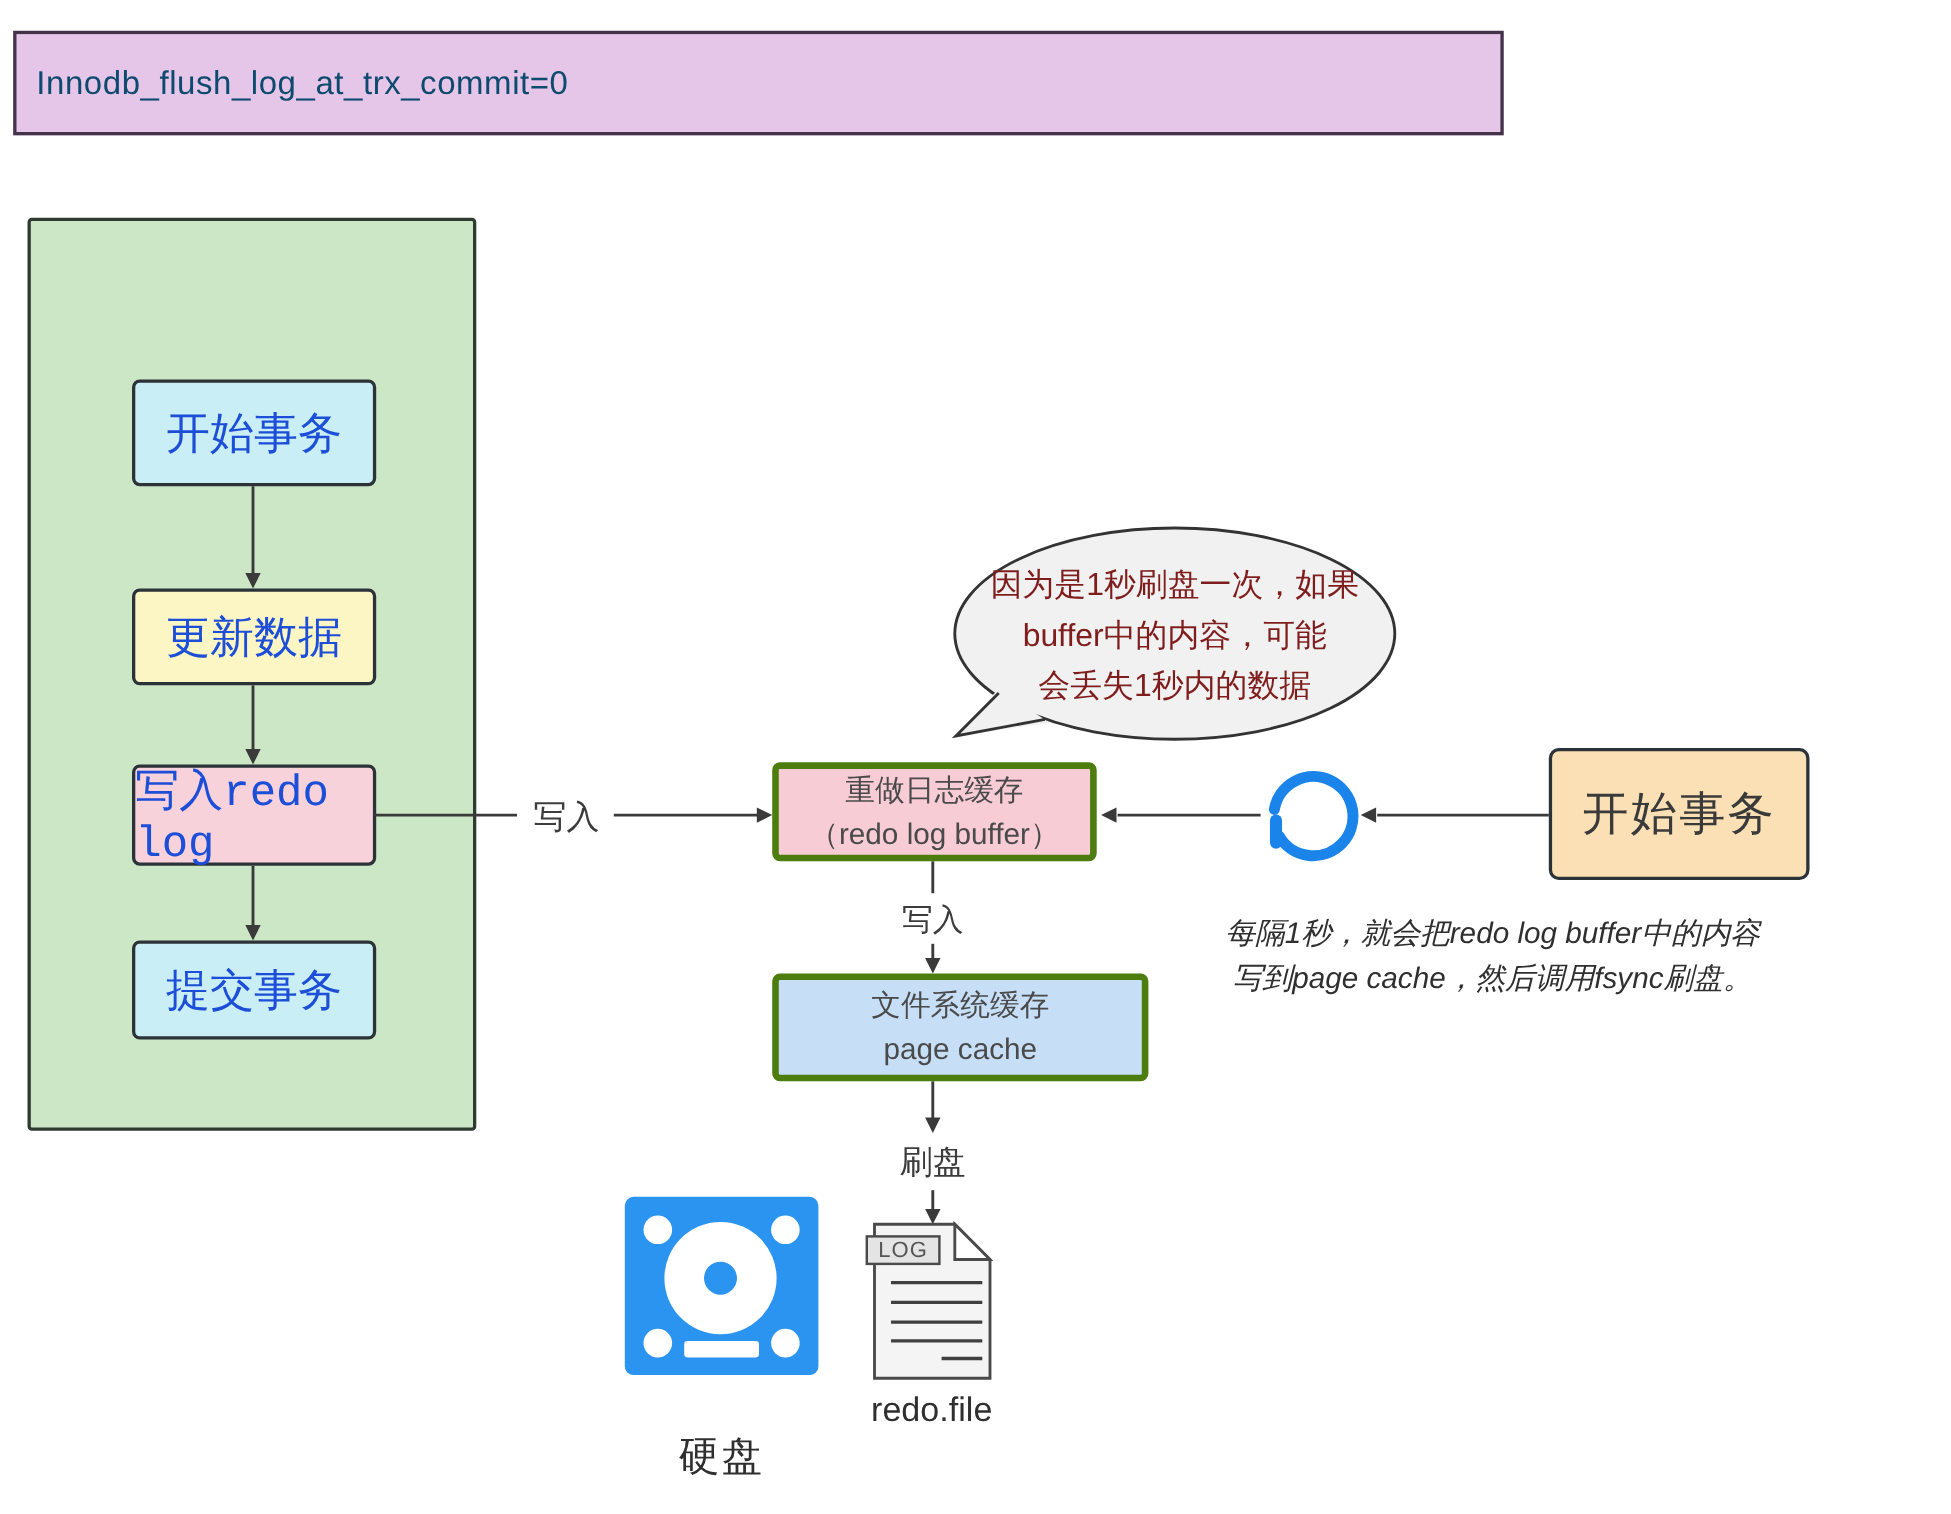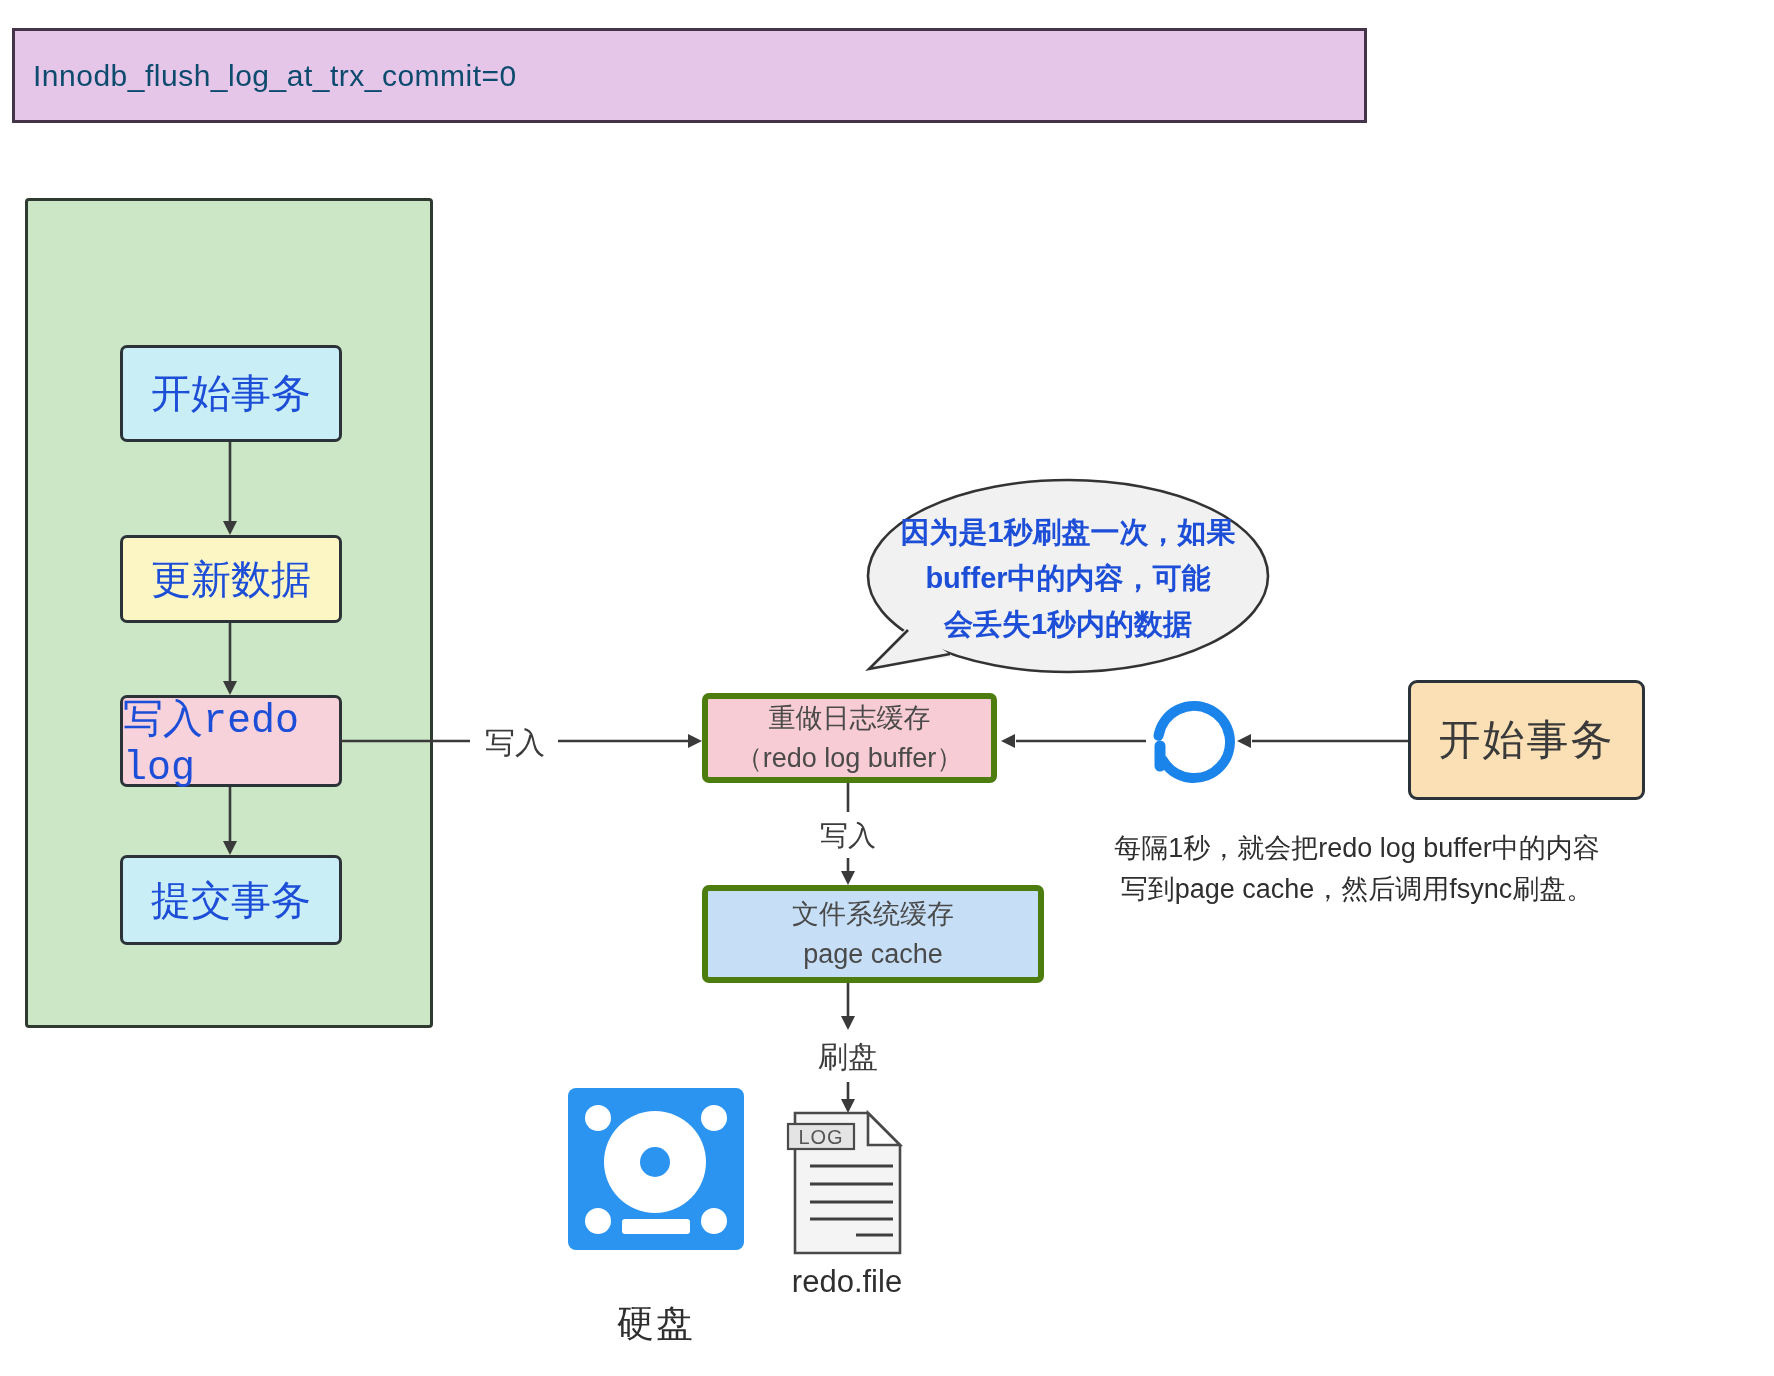--- a/index.html
+++ b/index.html
@@ -50,25 +50,25 @@
     display:flex;align-items:center;justify-content:center;
     font-size:42px;color:#3a3a3a;letter-spacing:2px;
   }
   .arrow-label{font-size:30px;color:#3c3c3c;transform:translate(-50%,-50%);white-space:nowrap;}
   .lbl-write1{left:515px;top:743px;}
   .lbl-write2{left:848px;top:836px;font-size:28px;}
   .lbl-flush{left:848px;top:1057px;}
 
   .bubble-text{
     left:1068px;top:578px;transform:translate(-50%,-50%);
-    width:430px;text-align:center;font-size:29px;line-height:46px;color:#1d4ed8;white-space:nowrap;font-weight:bold;
+    width:430px;text-align:center;font-size:29px;line-height:46px;color:#7f1d1d;white-space:nowrap;
   }
   .note-text{
     left:1357px;top:828px;transform:translateX(-50%);
-    width:640px;text-align:center;font-size:27px;line-height:41px;color:#2f2f2f;white-space:nowrap;
+    width:640px;text-align:center;font-size:27px;line-height:41px;color:#2f2f2f;white-space:nowrap;font-style:italic;
   }
   .log-tab-text{
     left:821px;top:1137px;transform:translate(-50%,-50%);
     font-size:20px;color:#555;letter-spacing:1px;
   }
   .file-label{left:847px;top:1282px;transform:translate(-50%,-50%);font-size:31px;color:#2f2f2f;}
   .disk-label{left:656px;top:1324px;transform:translate(-50%,-50%);font-size:37px;color:#2f2f2f;letter-spacing:2px;}
 </style>
 </head>
 <body>

